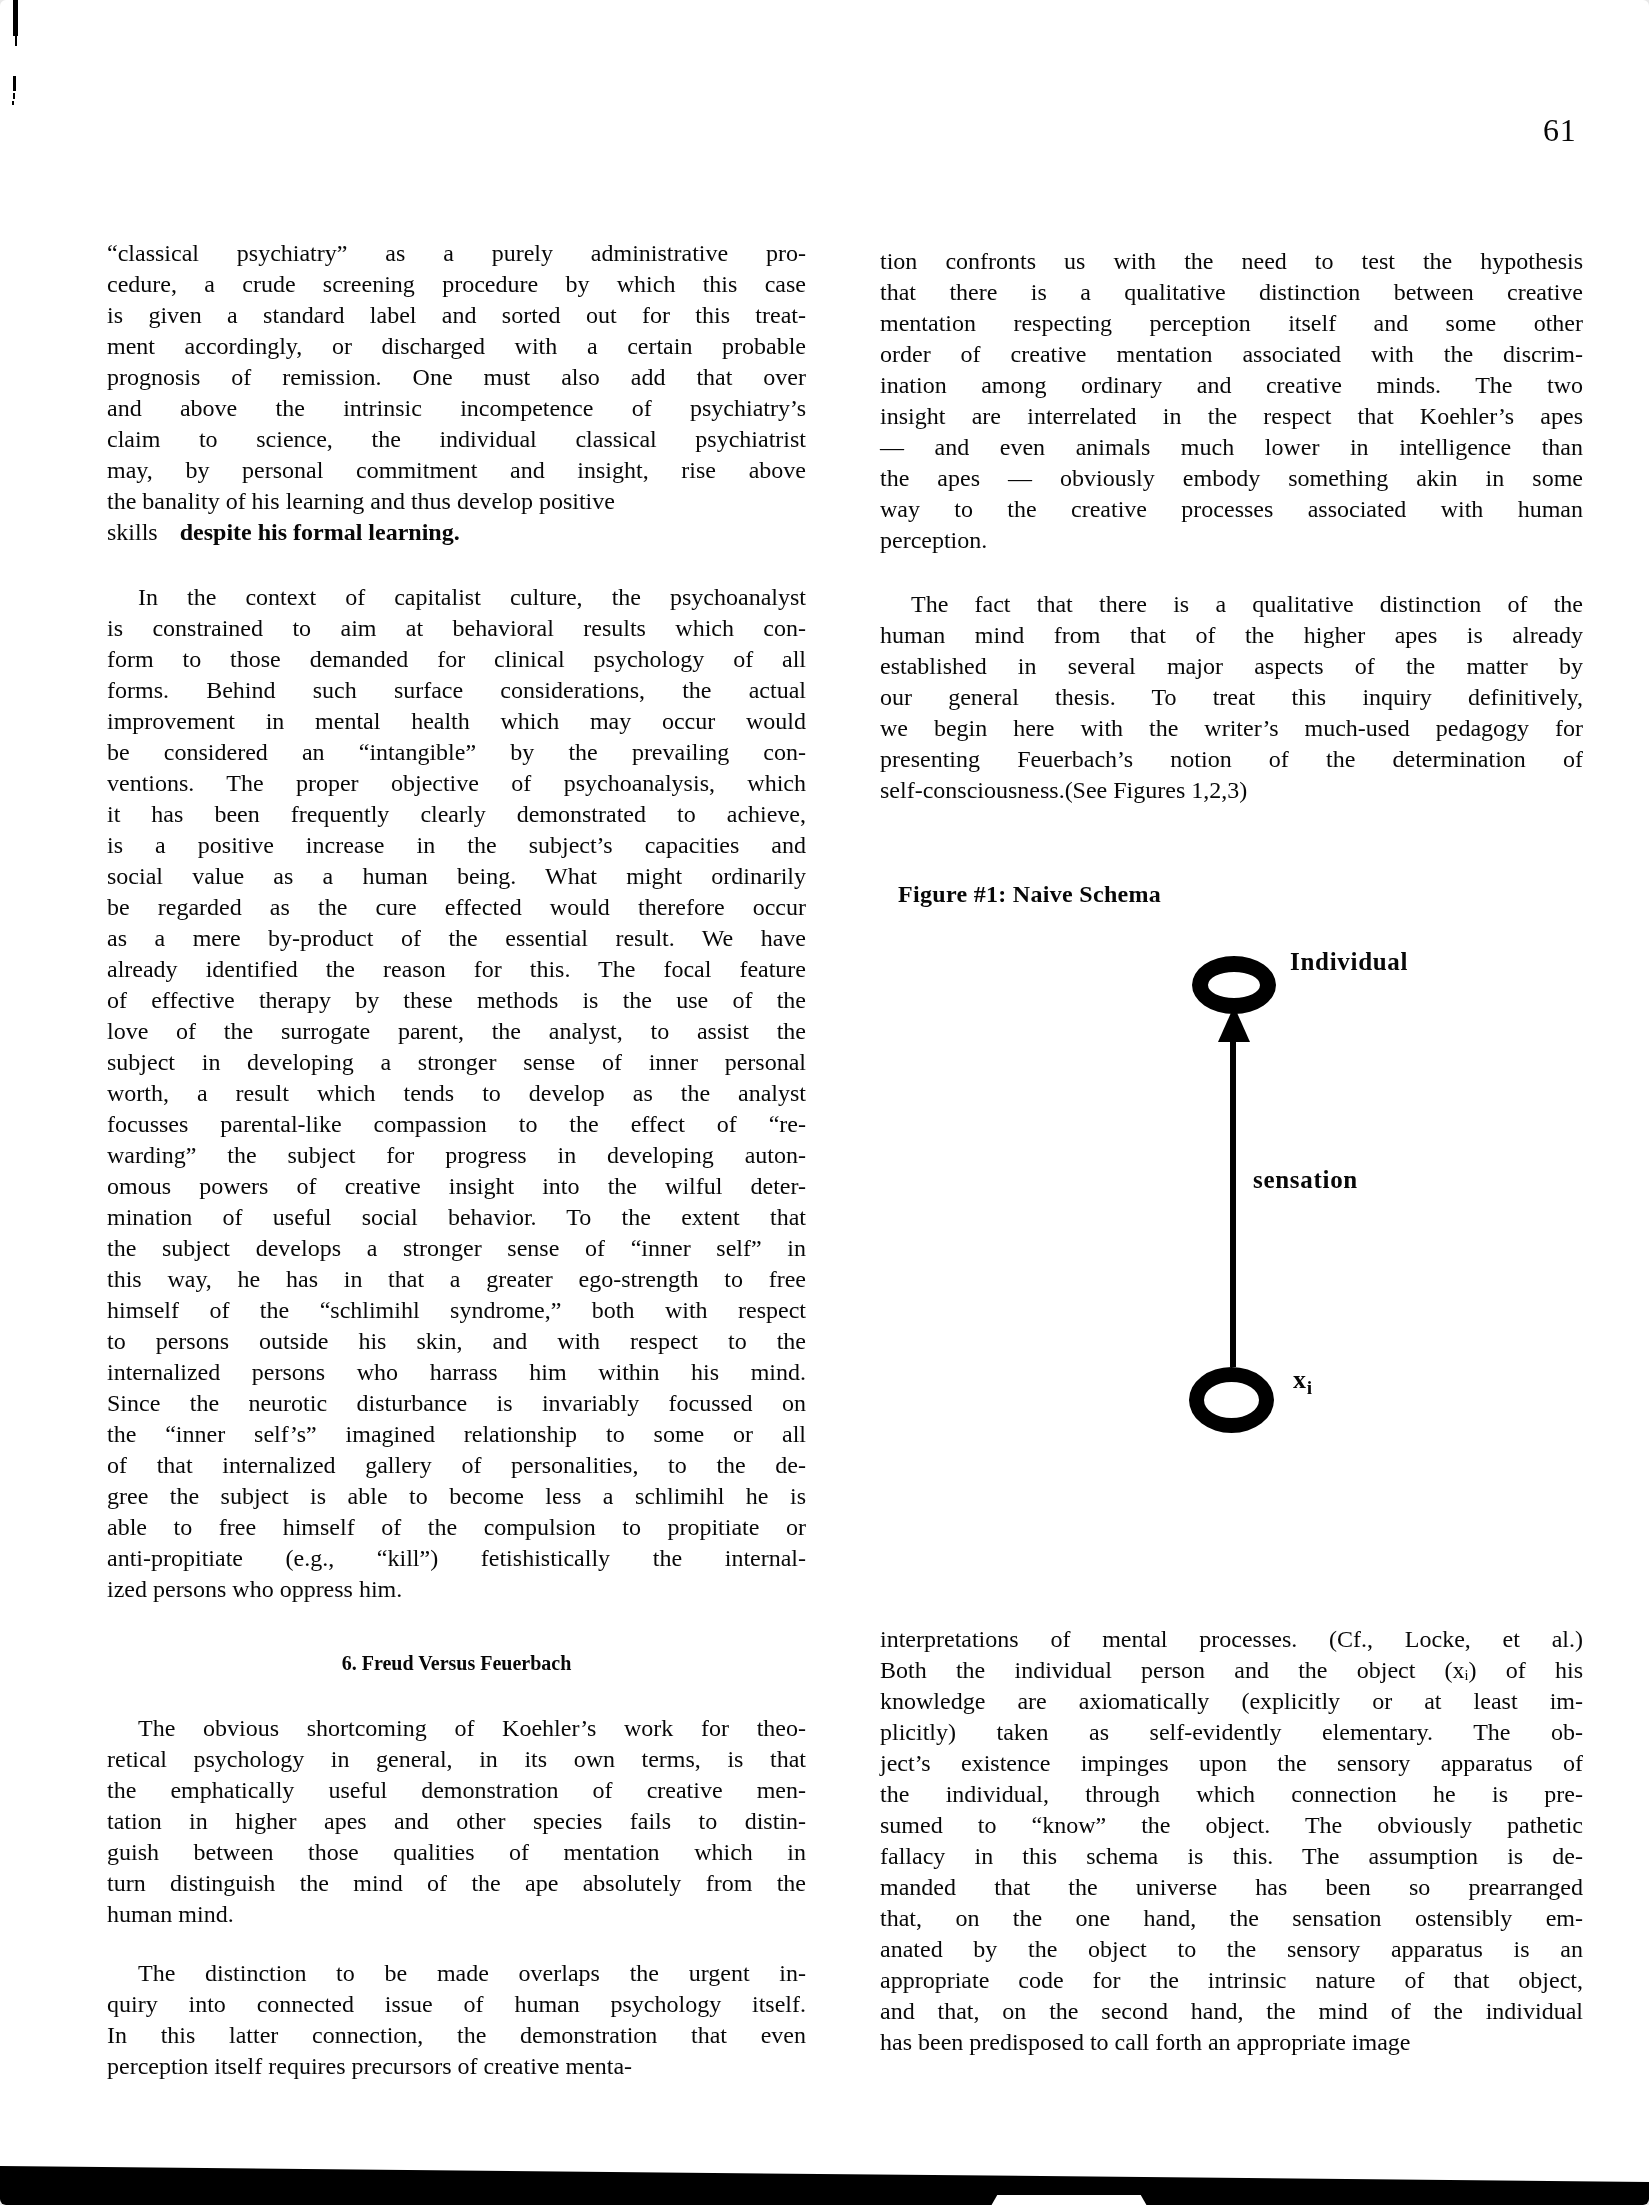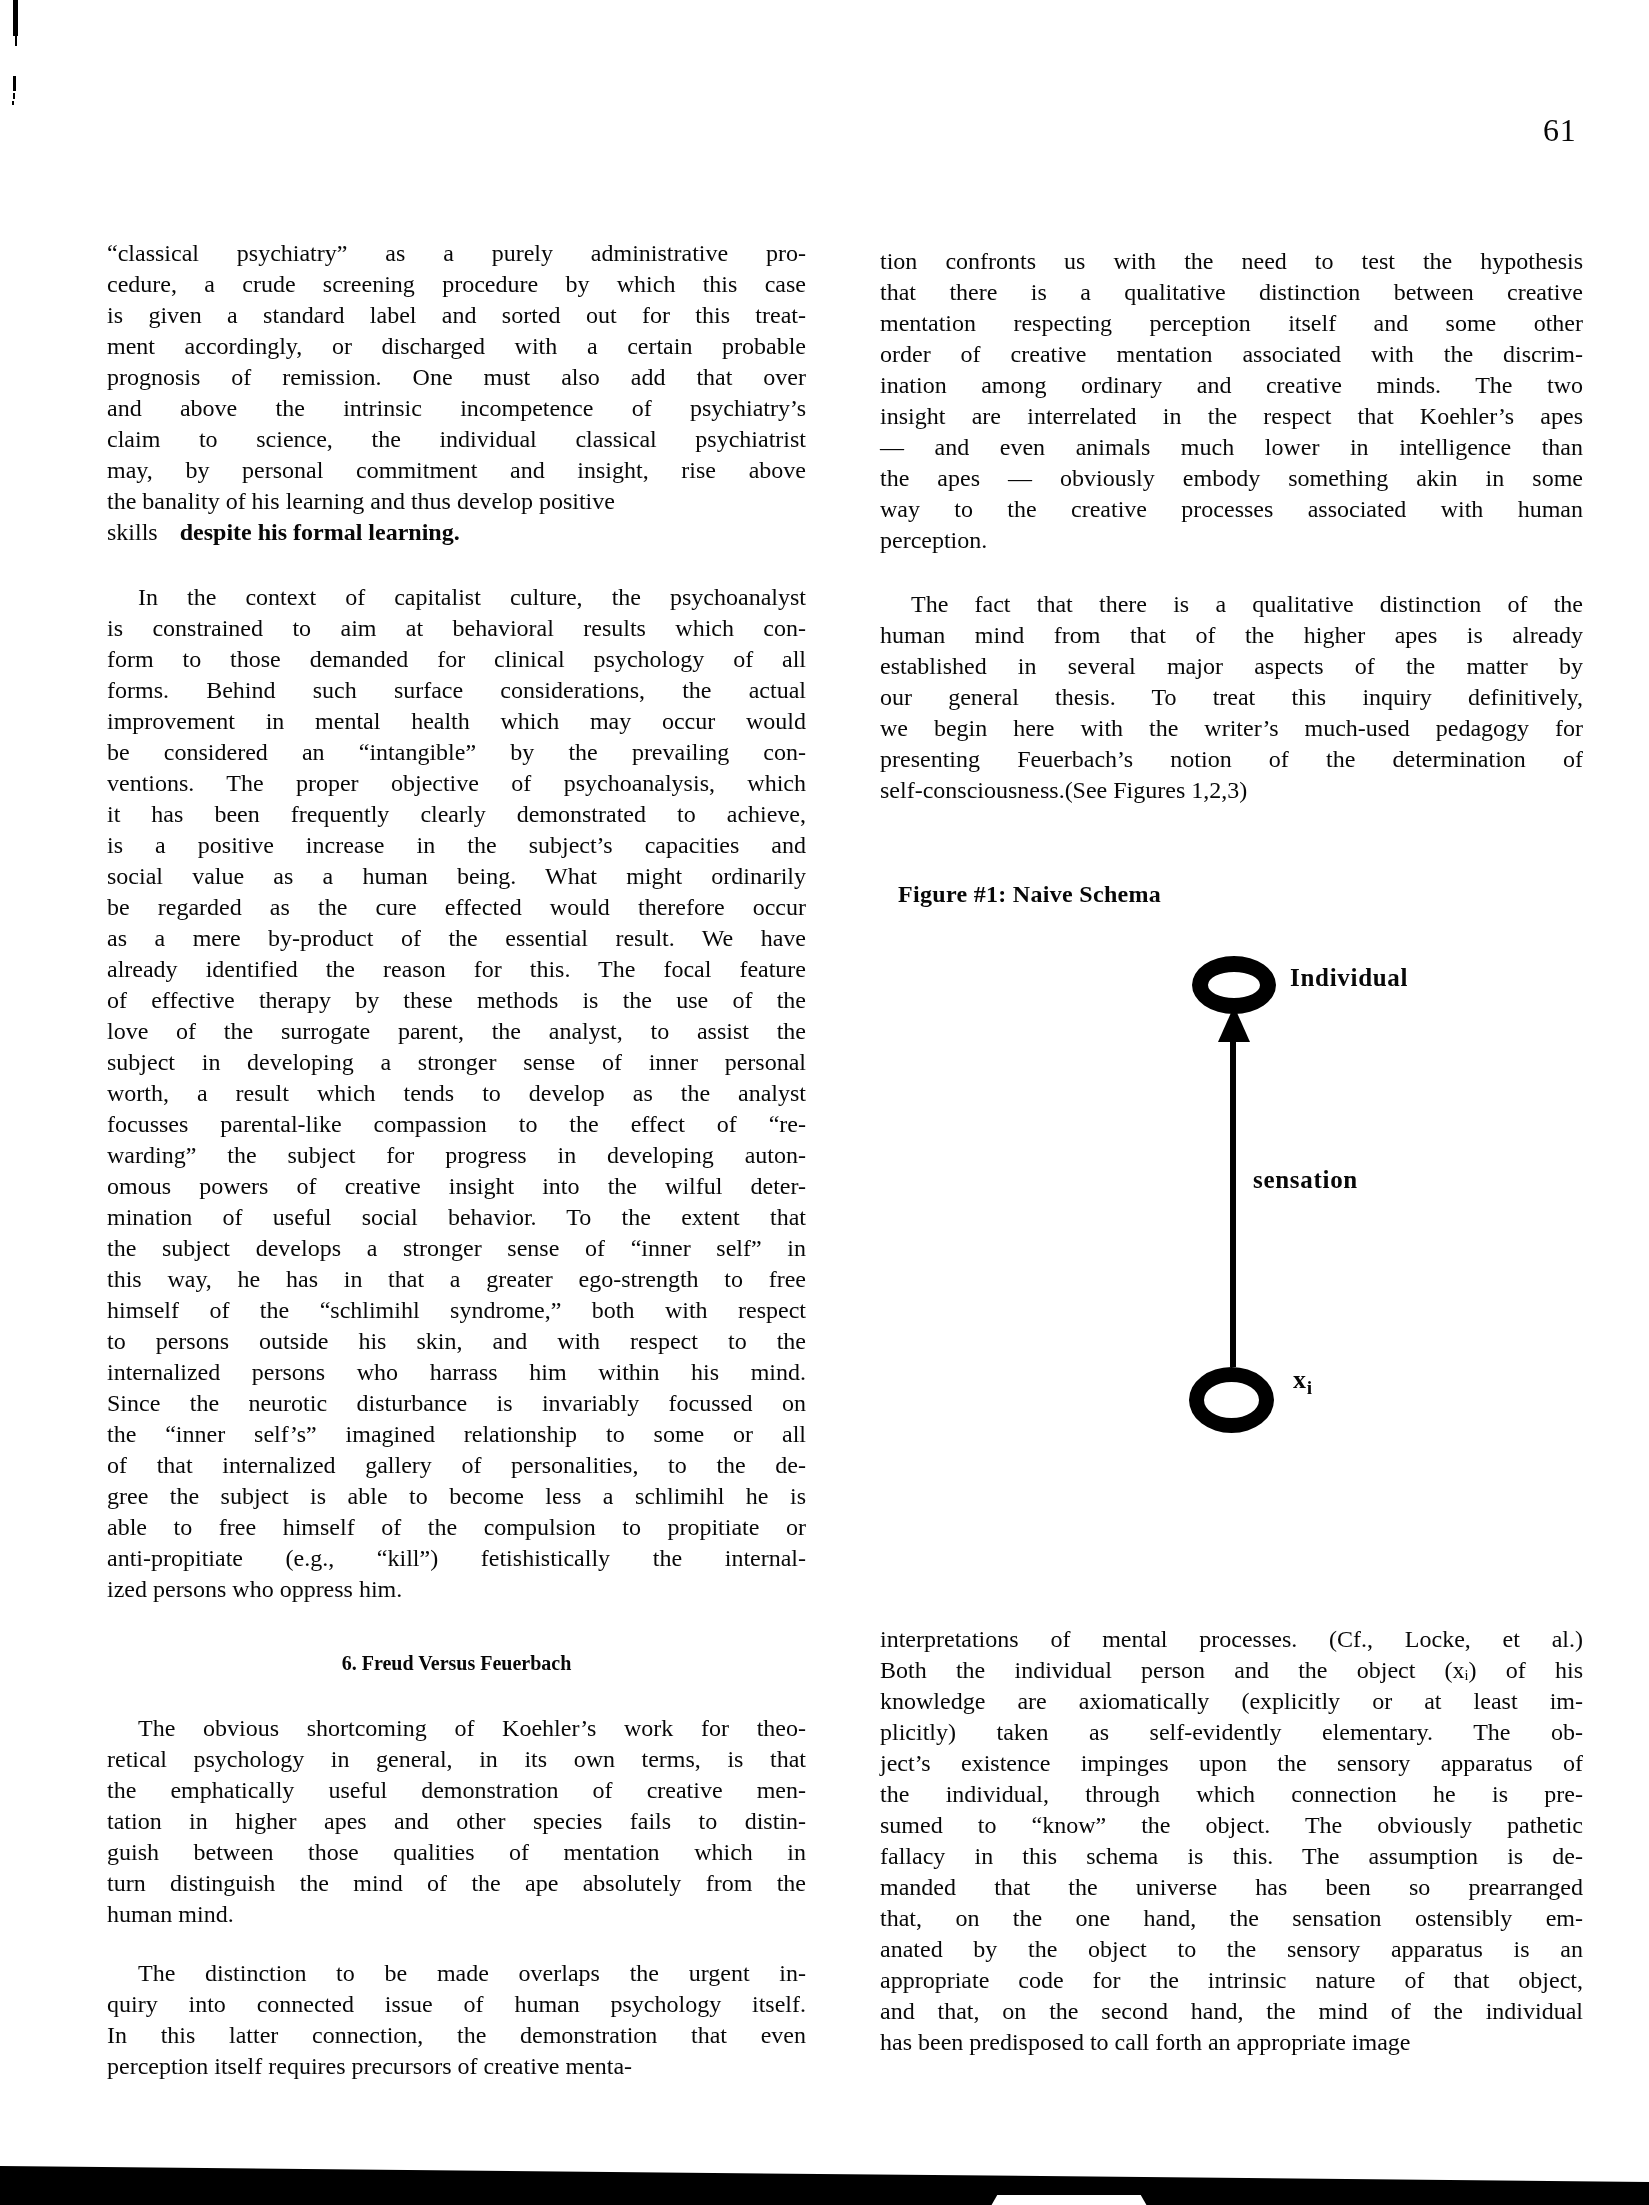--- a/index.html
+++ b/index.html
@@ -4,20 +4,21 @@
 <style>
   html, body { margin: 0; padding: 0; background: #e8e8e8; }
   .page {
     position: relative;
     width: 1649px;
     height: 2205px;
     background: #ffffff;
     font-family: "Liberation Serif", "DejaVu Serif", serif;
     color: #080808;
     overflow: hidden;
+    border-radius: 6px;
   }
   .page-number {
     position: absolute;
     left: 1543px;
     top: 114px;
     font-size: 32px;
     line-height: 33px;
     letter-spacing: 0.7px;
   }
   .col {
@@ -68,21 +69,21 @@
   }
   .ring-top    { left: 312px; top: 46px;  width: 84px; height: 58px; border-width: 16px; }
   .ring-bottom { left: 309px; top: 457px; width: 85px; height: 66px; border-width: 15px; }
   .fig-label {
     position: absolute;
     font-weight: bold;
     font-size: 25px;
     line-height: 27.6px;
     letter-spacing: 0.7px;
   }
-  .label-individual { left: 410px; top: 54px; text-align: right; }
+  .label-individual { left: 410px; top: 38px; text-align: right; }
   .label-sensation  { left: 373px; top: 256px; }
   .label-xi         { left: 413px; top: 456px; font-size: 26px; text-align: right; }
   .label-xi sub { font-size: 19.3px; line-height: 0; }
   .arrow-line {
     position: absolute;
     left: 350px; top: 128px;
     width: 6.2px; height: 329px;
     background: #000;
   }
   .arrow-head {

